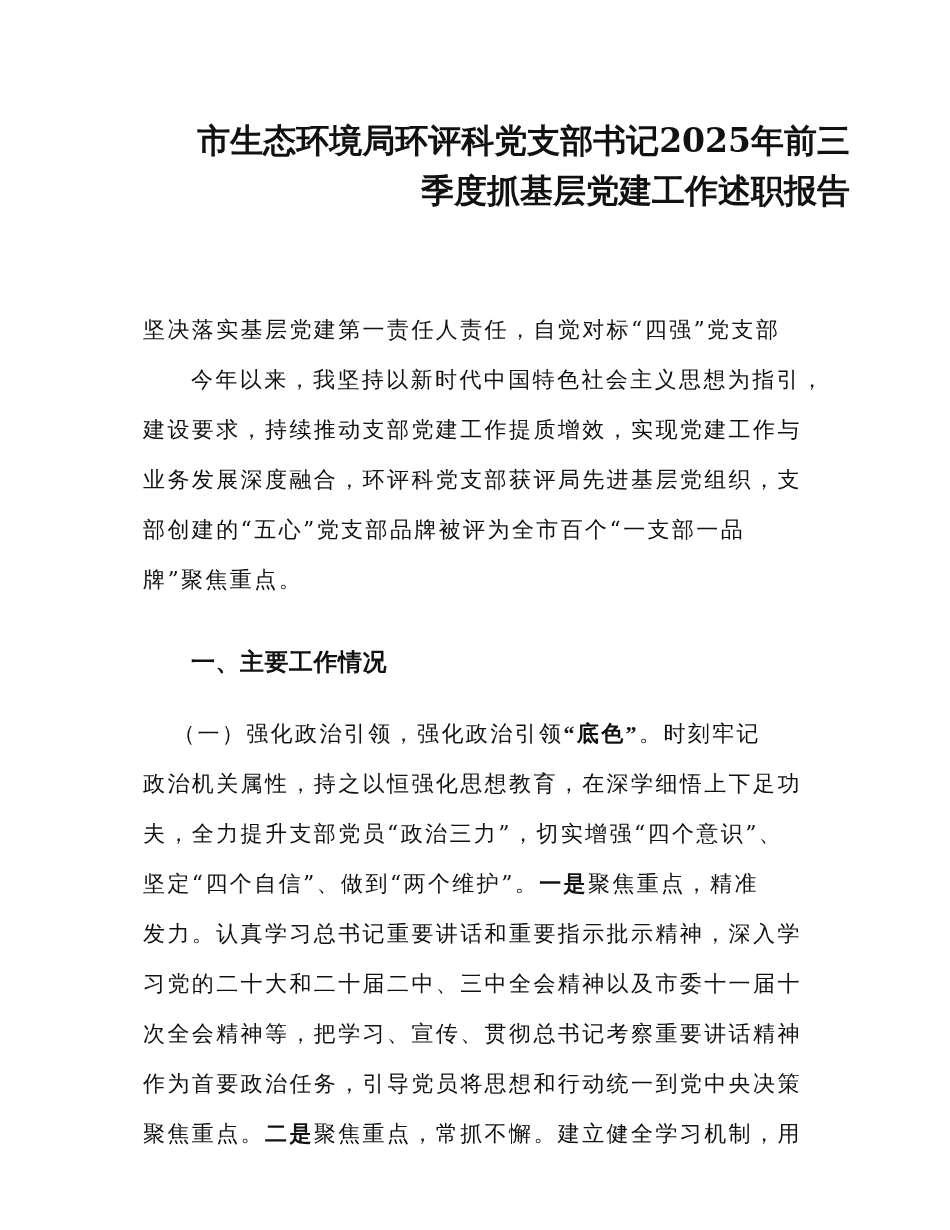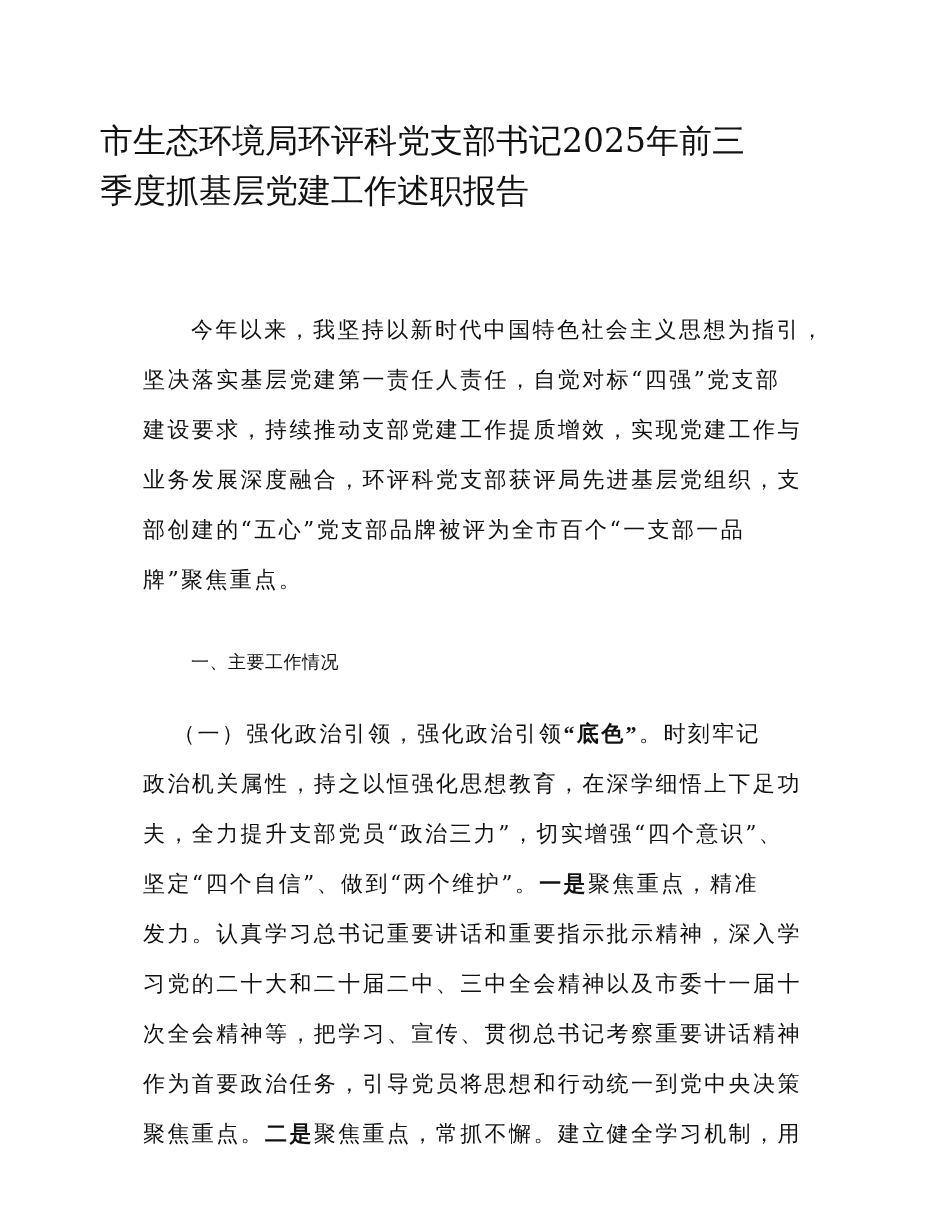--- a/index.html
+++ b/index.html
@@ -18,67 +18,68 @@
       position: absolute;
       left: 0; top: 0;
       width: 950px; height: 1230px;
       background: #ffffff;
     }
     .title {
       position: absolute;
       left: 100px;
       top: 117px;
       width: 750px;
-      text-align: left;
+      text-align: right;
       font-family: "DejaVu Serif", "Liberation Serif", serif;
       font-size: 33px;
       line-height: 48px;
-      font-weight: normal;
+      font-weight: bold;
       letter-spacing: 0px;
     }
     .title .line { display: block; white-space: nowrap; }
     .body {
       position: absolute;
       left: 143px;
       top: 305px;
       width: 690px;
       font-family: "DejaVu Serif", "Liberation Serif", serif;
       font-size: 22px;
       line-height: 50px;
       letter-spacing: 2.4px;
     }
     .line { display: block; white-space: nowrap; height: 50px; }
     .indent { padding-left: 48px; }
     .heading {
       font-family: "DejaVu Sans", "Liberation Sans", sans-serif;
-      font-size: 18px;
+      font-size: 24px;
       letter-spacing: 0.5px;
       padding-left: 48px;
+      font-weight: bold;
     }
     .spacer { display: block; height: 32px; }
     .spacer-sm { display: block; height: 22px; }
     b.kw {
       font-family: Liberation Serif, serif;
       font-weight: bold;
     }
   </style>
 </head>
 <body>
 
 <div class="page">
 
   <div class="title">
     <span class="line">市生态环境局环评科党支部书记2025年前三</span>
     <span class="line">季度抓基层党建工作述职报告</span>
   </div>
 
   <div class="body">
     <div>
+      <span class="line">坚决落实基层党建第一责任人责任，自觉对标“四强”党支部</span>
       <span class="line indent">今年以来，我坚持以新时代中国特色社会主义思想为指引，</span>
-      <span class="line">坚决落实基层党建第一责任人责任，自觉对标“四强”党支部</span>
       <span class="line">建设要求，持续推动支部党建工作提质增效，实现党建工作与</span>
       <span class="line">业务发展深度融合，环评科党支部获评局先进基层党组织，支</span>
       <span class="line">部创建的“五心”党支部品牌被评为全市百个“一支部一品</span>
       <span class="line">牌”聚焦重点。</span>
     </div>
 
     <span class="spacer"></span>
 
     <span class="line heading">一、主要工作情况</span>
 

